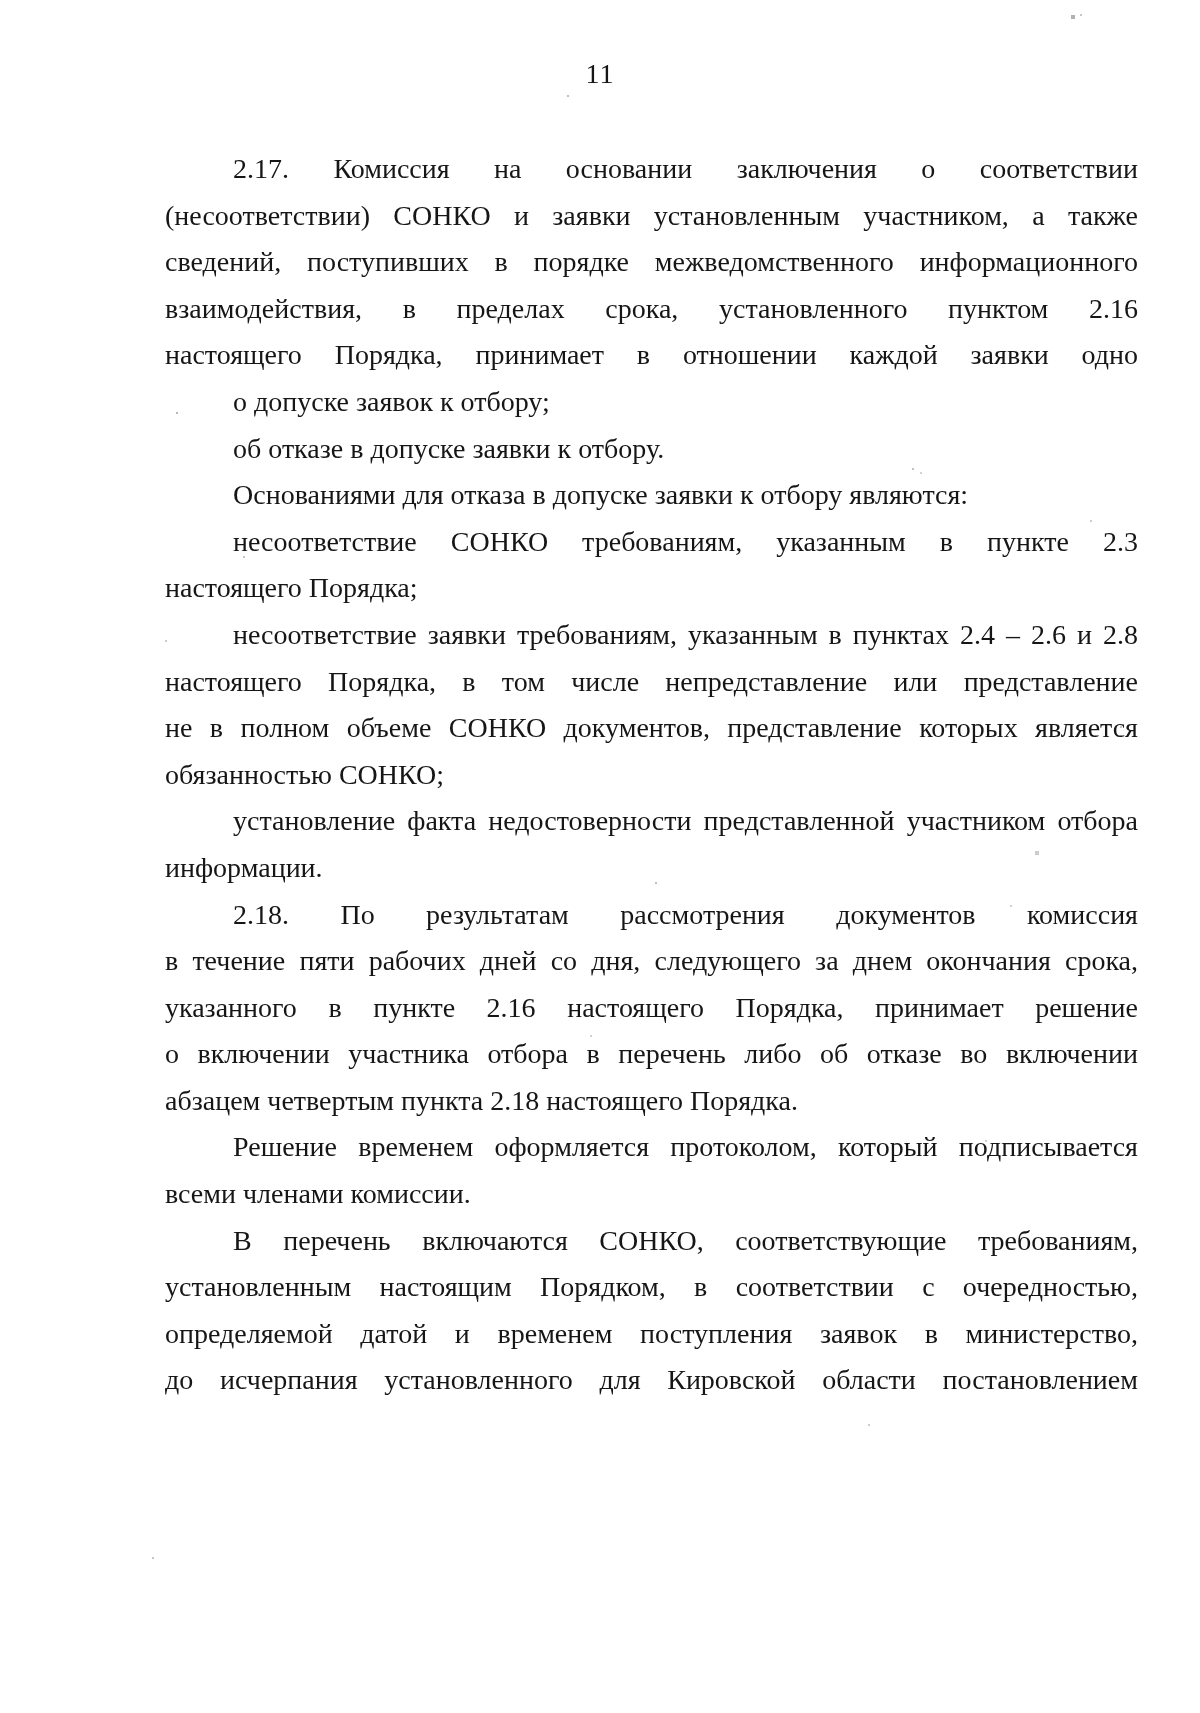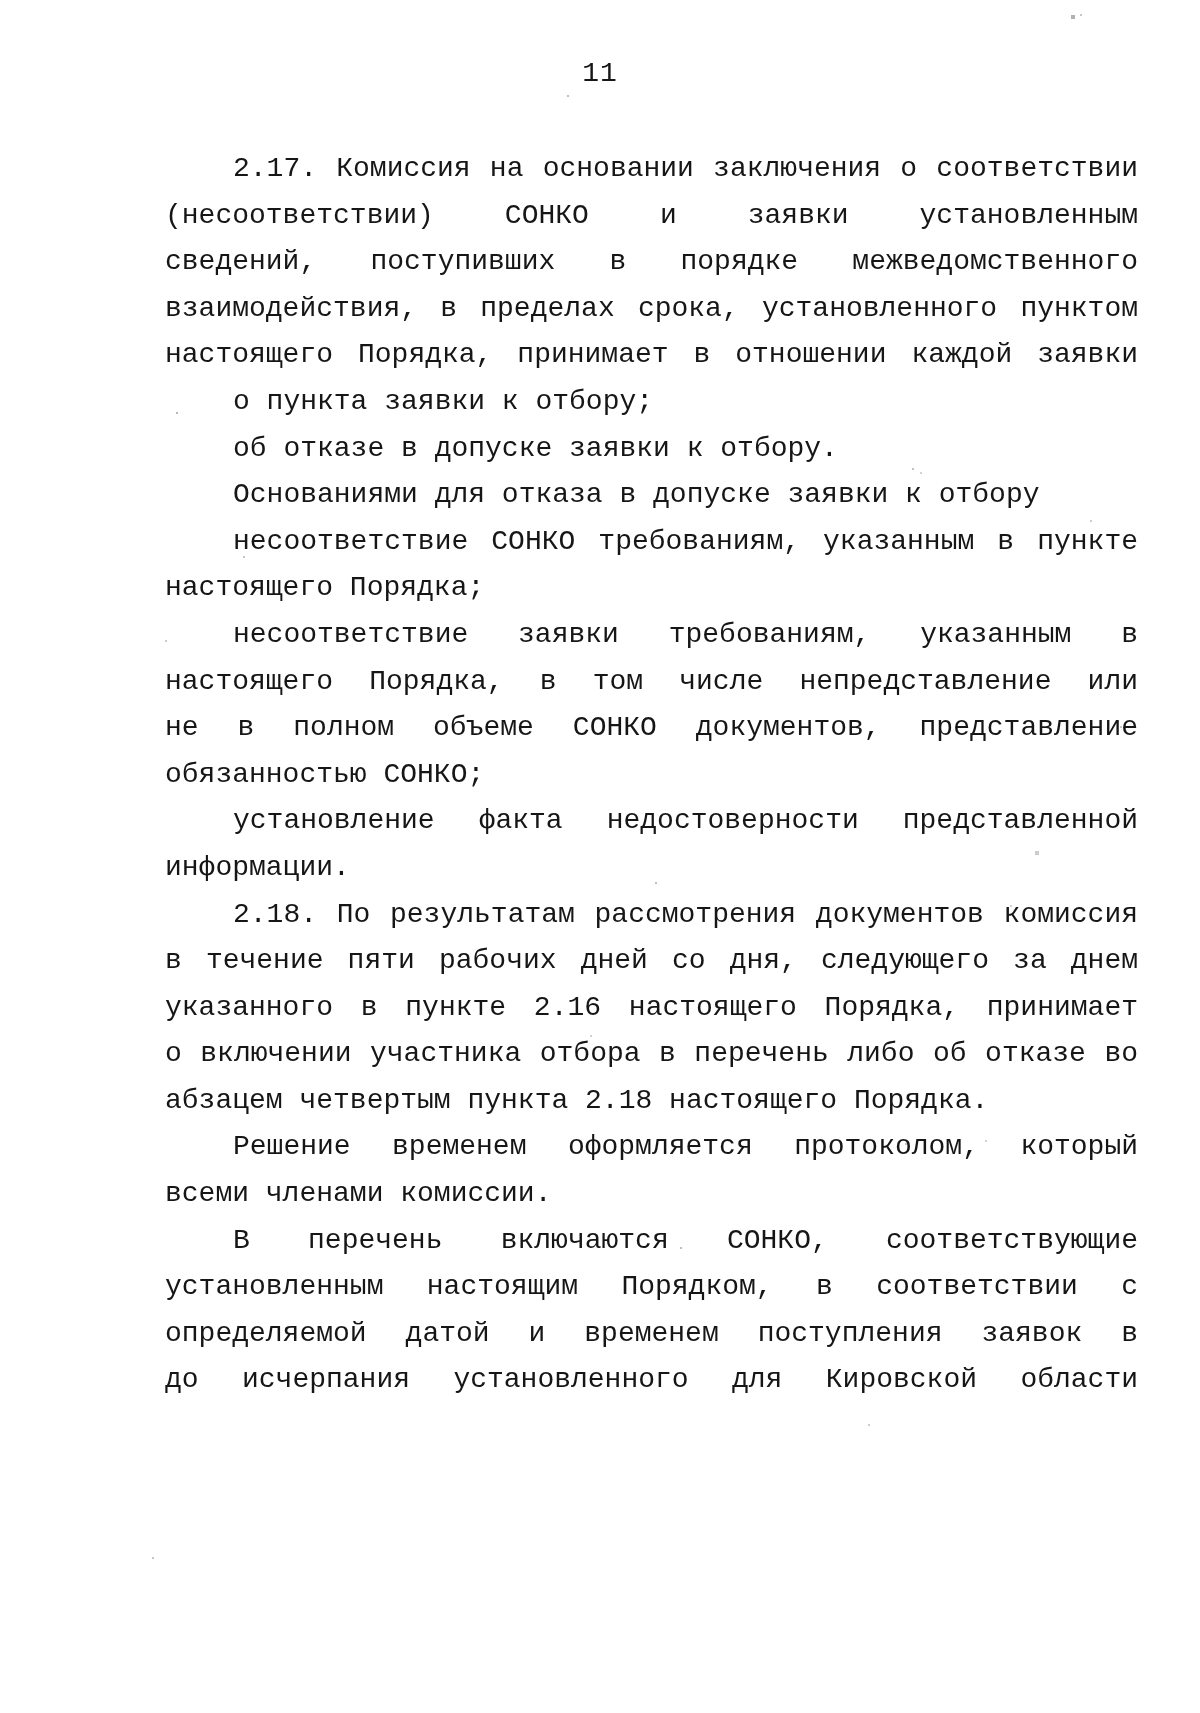--- a/index.html
+++ b/index.html
@@ -6,21 +6,21 @@
     margin: 0;
     padding: 0;
     background: #e8e8e8;
   }
   .page {
     position: relative;
     width: 1200px;
     height: 1713px;
     background: #ffffff;
     overflow: hidden;
-    font-family: Liberation Mono, monospace;
+    font-family: Liberation Serif, serif;
     color: #161616;
   }
   
   .speckles {
     position: absolute;
     top: 0; left: 0;
     width: 2px; height: 2px;
     background: transparent;
     box-shadow:
       1072px 16px 0 1px rgba(0,0,0,0.30),
@@ -77,25 +77,25 @@
   }
 </style>
 </head>
 <body>
 
 <div class="page">
   <div class="speckles"></div>
   <div class="page-number">11</div>
   <div class="text-block">
       <div class="pline first">2.17. Комиссия на основании заключения о соответствии</div>
-      <div class="pline">(несоответствии) СОНКО и заявки установленным требованиям, а пункта</div>
+      <div class="pline">(несоответствии) СОНКО и заявки установленным участником, а также</div>
       <div class="pline">сведений, поступивших в порядке межведомственного информационного</div>
       <div class="pline">взаимодействия, в пределах срока, установленного пунктом 2.16</div>
       <div class="pline">настоящего Порядка, принимает в отношении каждой заявки одно</div>
-      <div class="pline first last">о пункта заявки к отбору;</div>
+      <div class="pline first last">о допуске заявок к отбору;</div>
       <div class="pline first last">об отказе в допуске заявки к отбору.</div>
       <div class="pline first last">Основаниями для отказа в допуске заявки к отбору являются:</div>
       <div class="pline first">несоответствие СОНКО требованиям, указанным в пункте 2.3</div>
       <div class="pline last">настоящего Порядка;</div>
       <div class="pline first">несоответствие заявки требованиям, указанным в пунктах 2.4 – 2.6 и 2.8</div>
       <div class="pline">настоящего Порядка, в том числе непредставление или представление</div>
       <div class="pline">не в полном объеме СОНКО документов, представление которых является</div>
       <div class="pline last">обязанностью СОНКО;</div>
       <div class="pline first">установление факта недостоверности представленной участником отбора</div>
       <div class="pline last">информации.</div>

